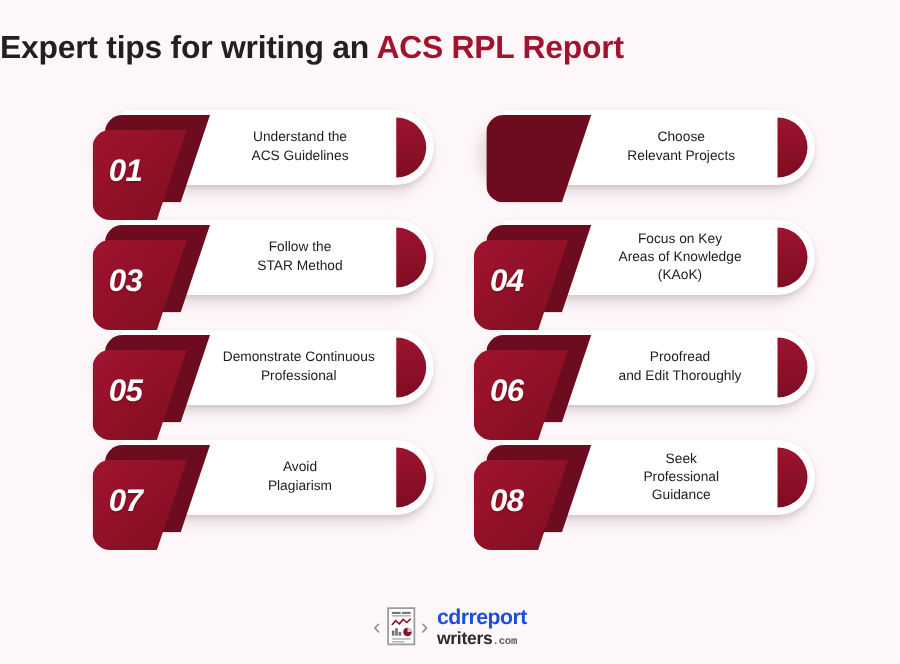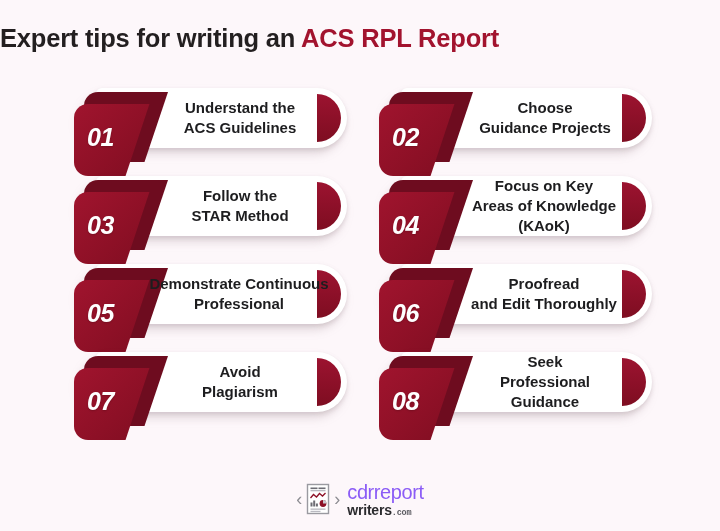--- a/index.html
+++ b/index.html
@@ -132,22 +132,22 @@
     left: 92px;
     top: 0;
     width: 148px;
     height: 60px;
     display: flex;
     flex-direction: column;
     align-items: center;
     justify-content: center;
     text-align: center;
     color: #1d1d1f;
-    font-size: 15px;
-    font-weight: bold;
+    font-size: 11px;
+    font-weight: normal;
     line-height: 1.32;
   }
   .label.wide {
     left: 82px;
     width: 166px;
   }
   .label .ln { white-space: nowrap; display: block; }
 
   
   .logo {
@@ -171,23 +171,23 @@
     line-height: 1;
     font-weight: 400;
   }
   .logo-words {
     display: flex;
     flex-direction: column;
     align-items: flex-start;
     line-height: 1;
   }
   .logo-main {
-    font-size: 20px;
-    font-weight: normal;
-    color: #8b5cf6;
+    font-size: 17px;
+    font-weight: bold;
+    color: #1d4ed8;
     letter-spacing: -0.4px;
   }
   .logo-sub {
     font-size: 14px;
     font-weight: bold;
     color: #2b2b2e;
     letter-spacing: -0.2px;
     margin-top: 1px;
   }
   .logo-sub .dotcom {
@@ -220,26 +220,23 @@
       <span class="ln">Understand the</span>
       <span class="ln">ACS Guidelines</span>
     </div>
   </div>
 
   <div class="card">
     <div class="card-shadow"></div>
     <div class="pill"></div>
     <div class="cap"></div>
     <div class="num-shadow"></div>
-    <div class="num-block">
-      <span class="num-text">02</span>
-    </div>
     <div class="label">
       <span class="ln">Choose</span>
-      <span class="ln">Guidance Projects</span>
+      <span class="ln">Relevant Projects</span>
     </div>
   </div>
 
   <div class="card">
     <div class="card-shadow"></div>
     <div class="pill"></div>
     <div class="cap"></div>
     <div class="num-shadow"></div>
     <div class="num-block">
       <span class="num-text">03</span>

